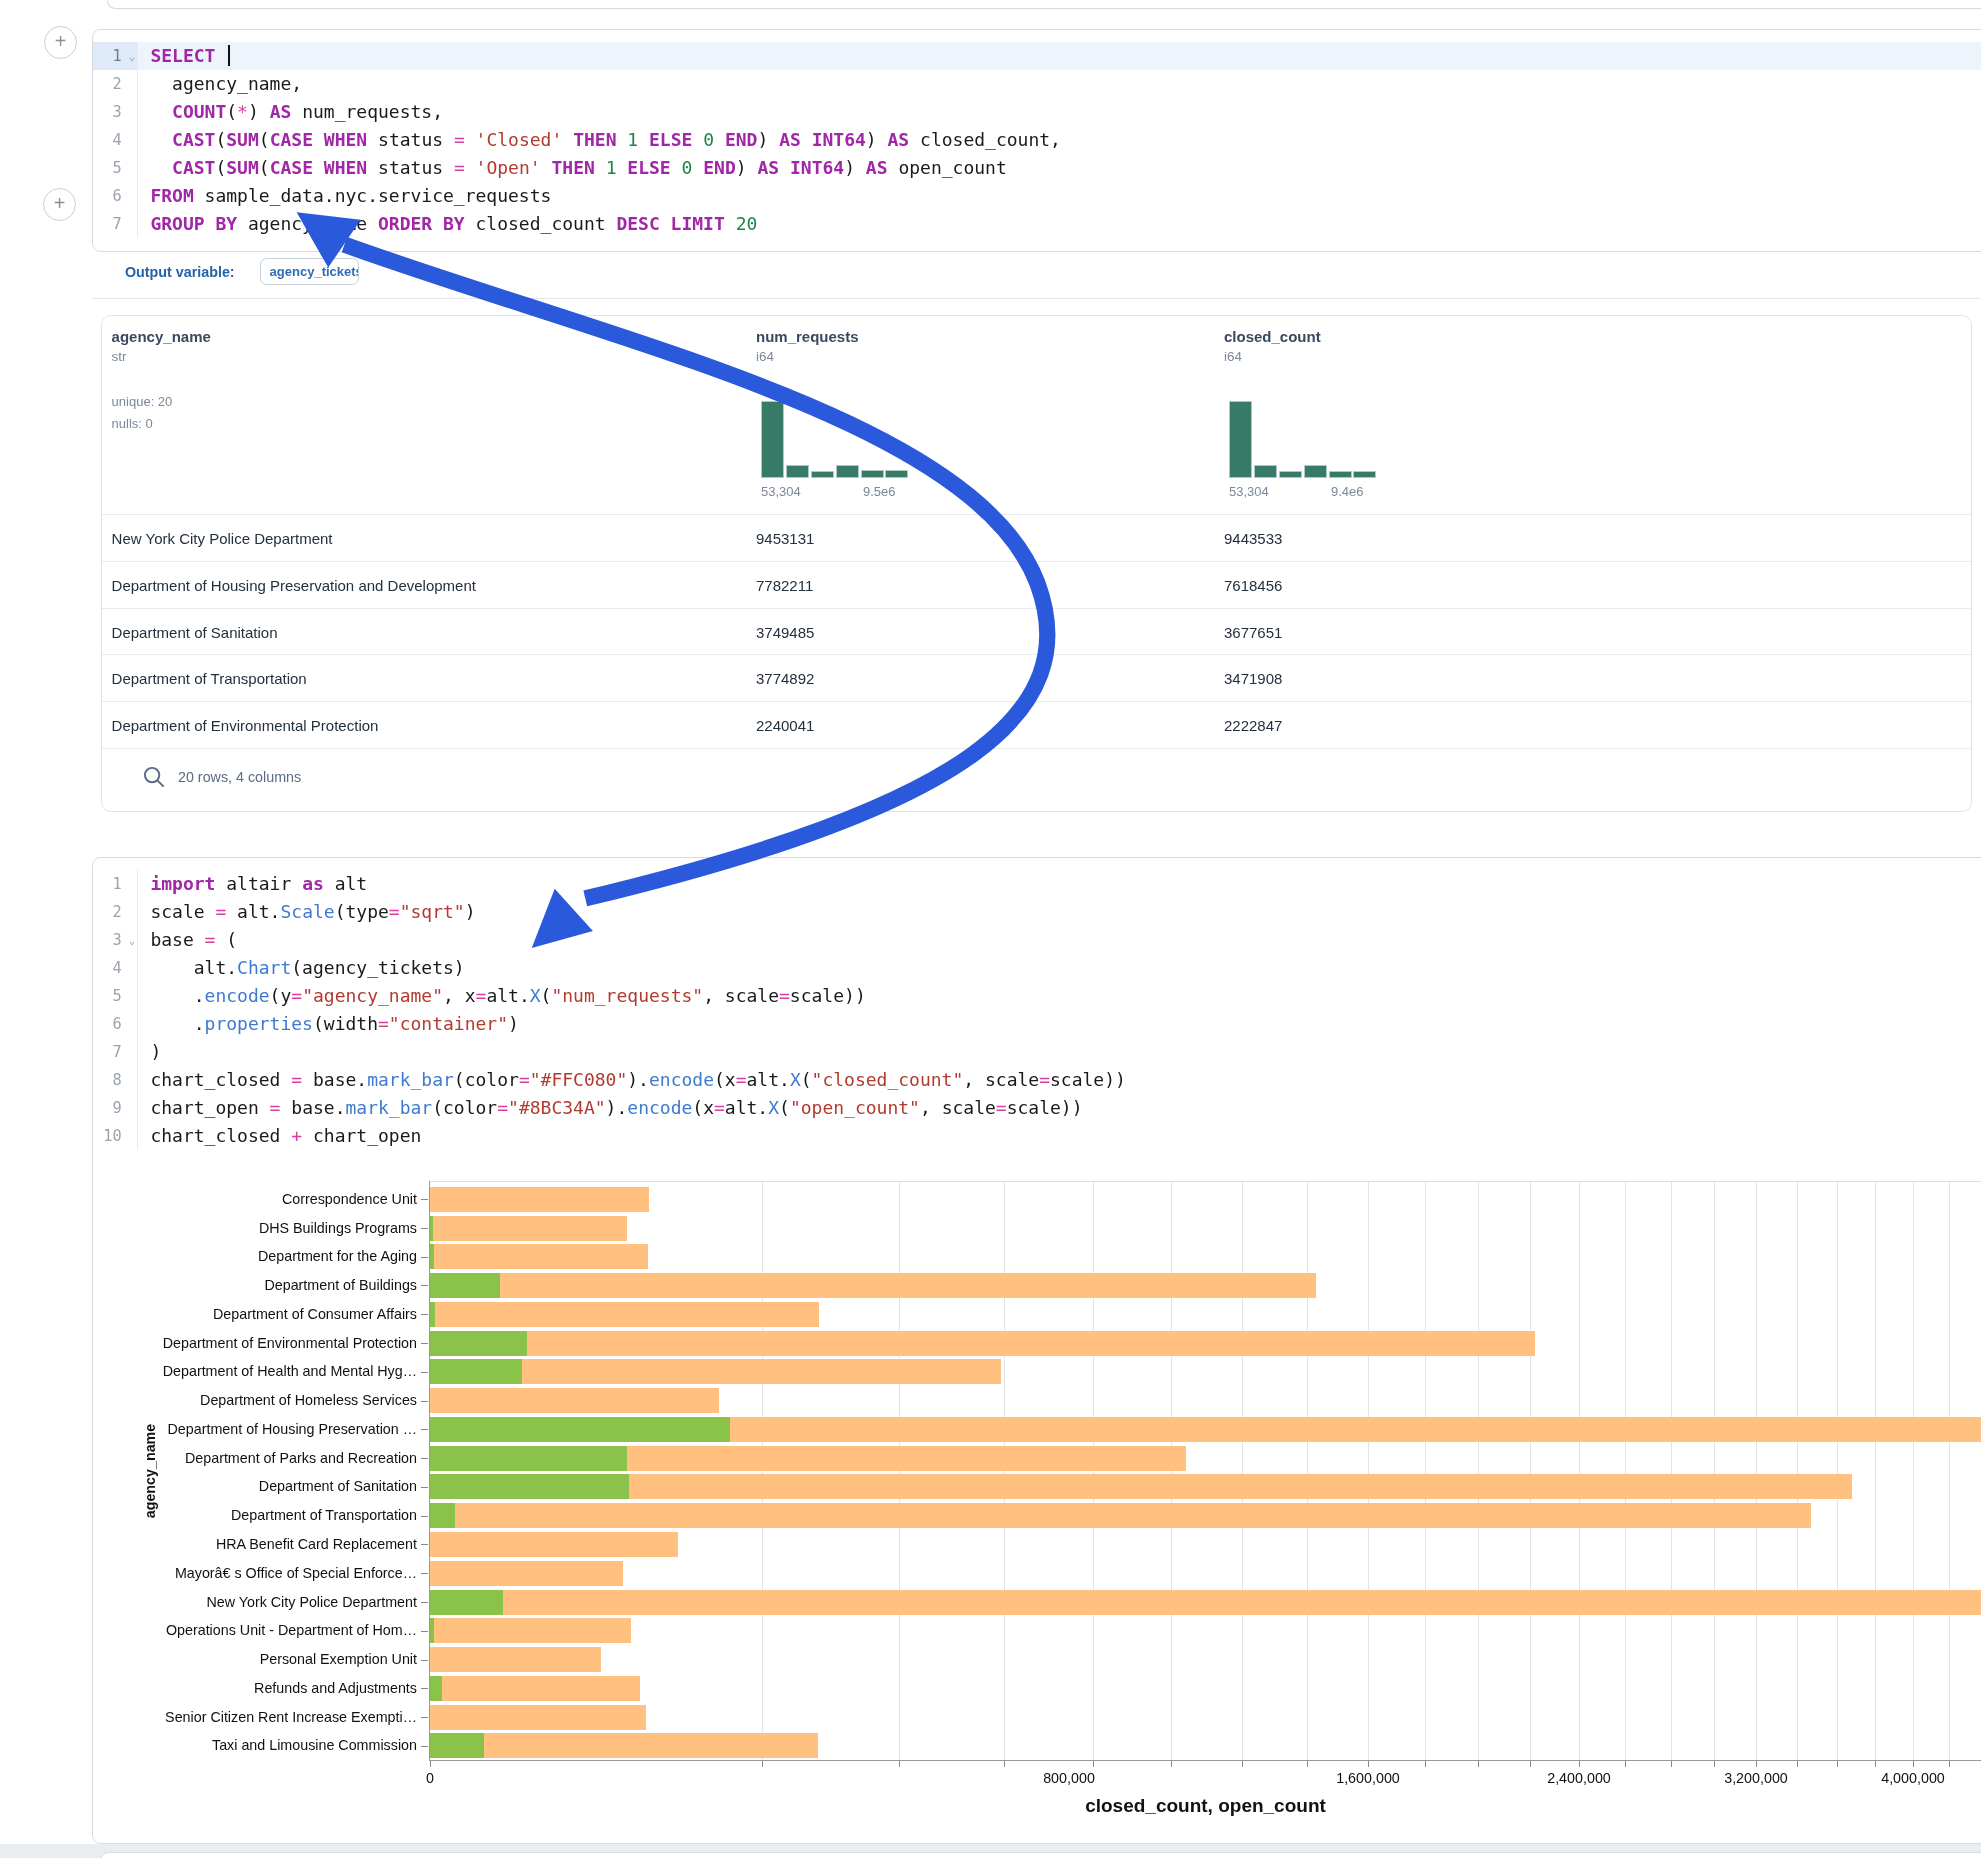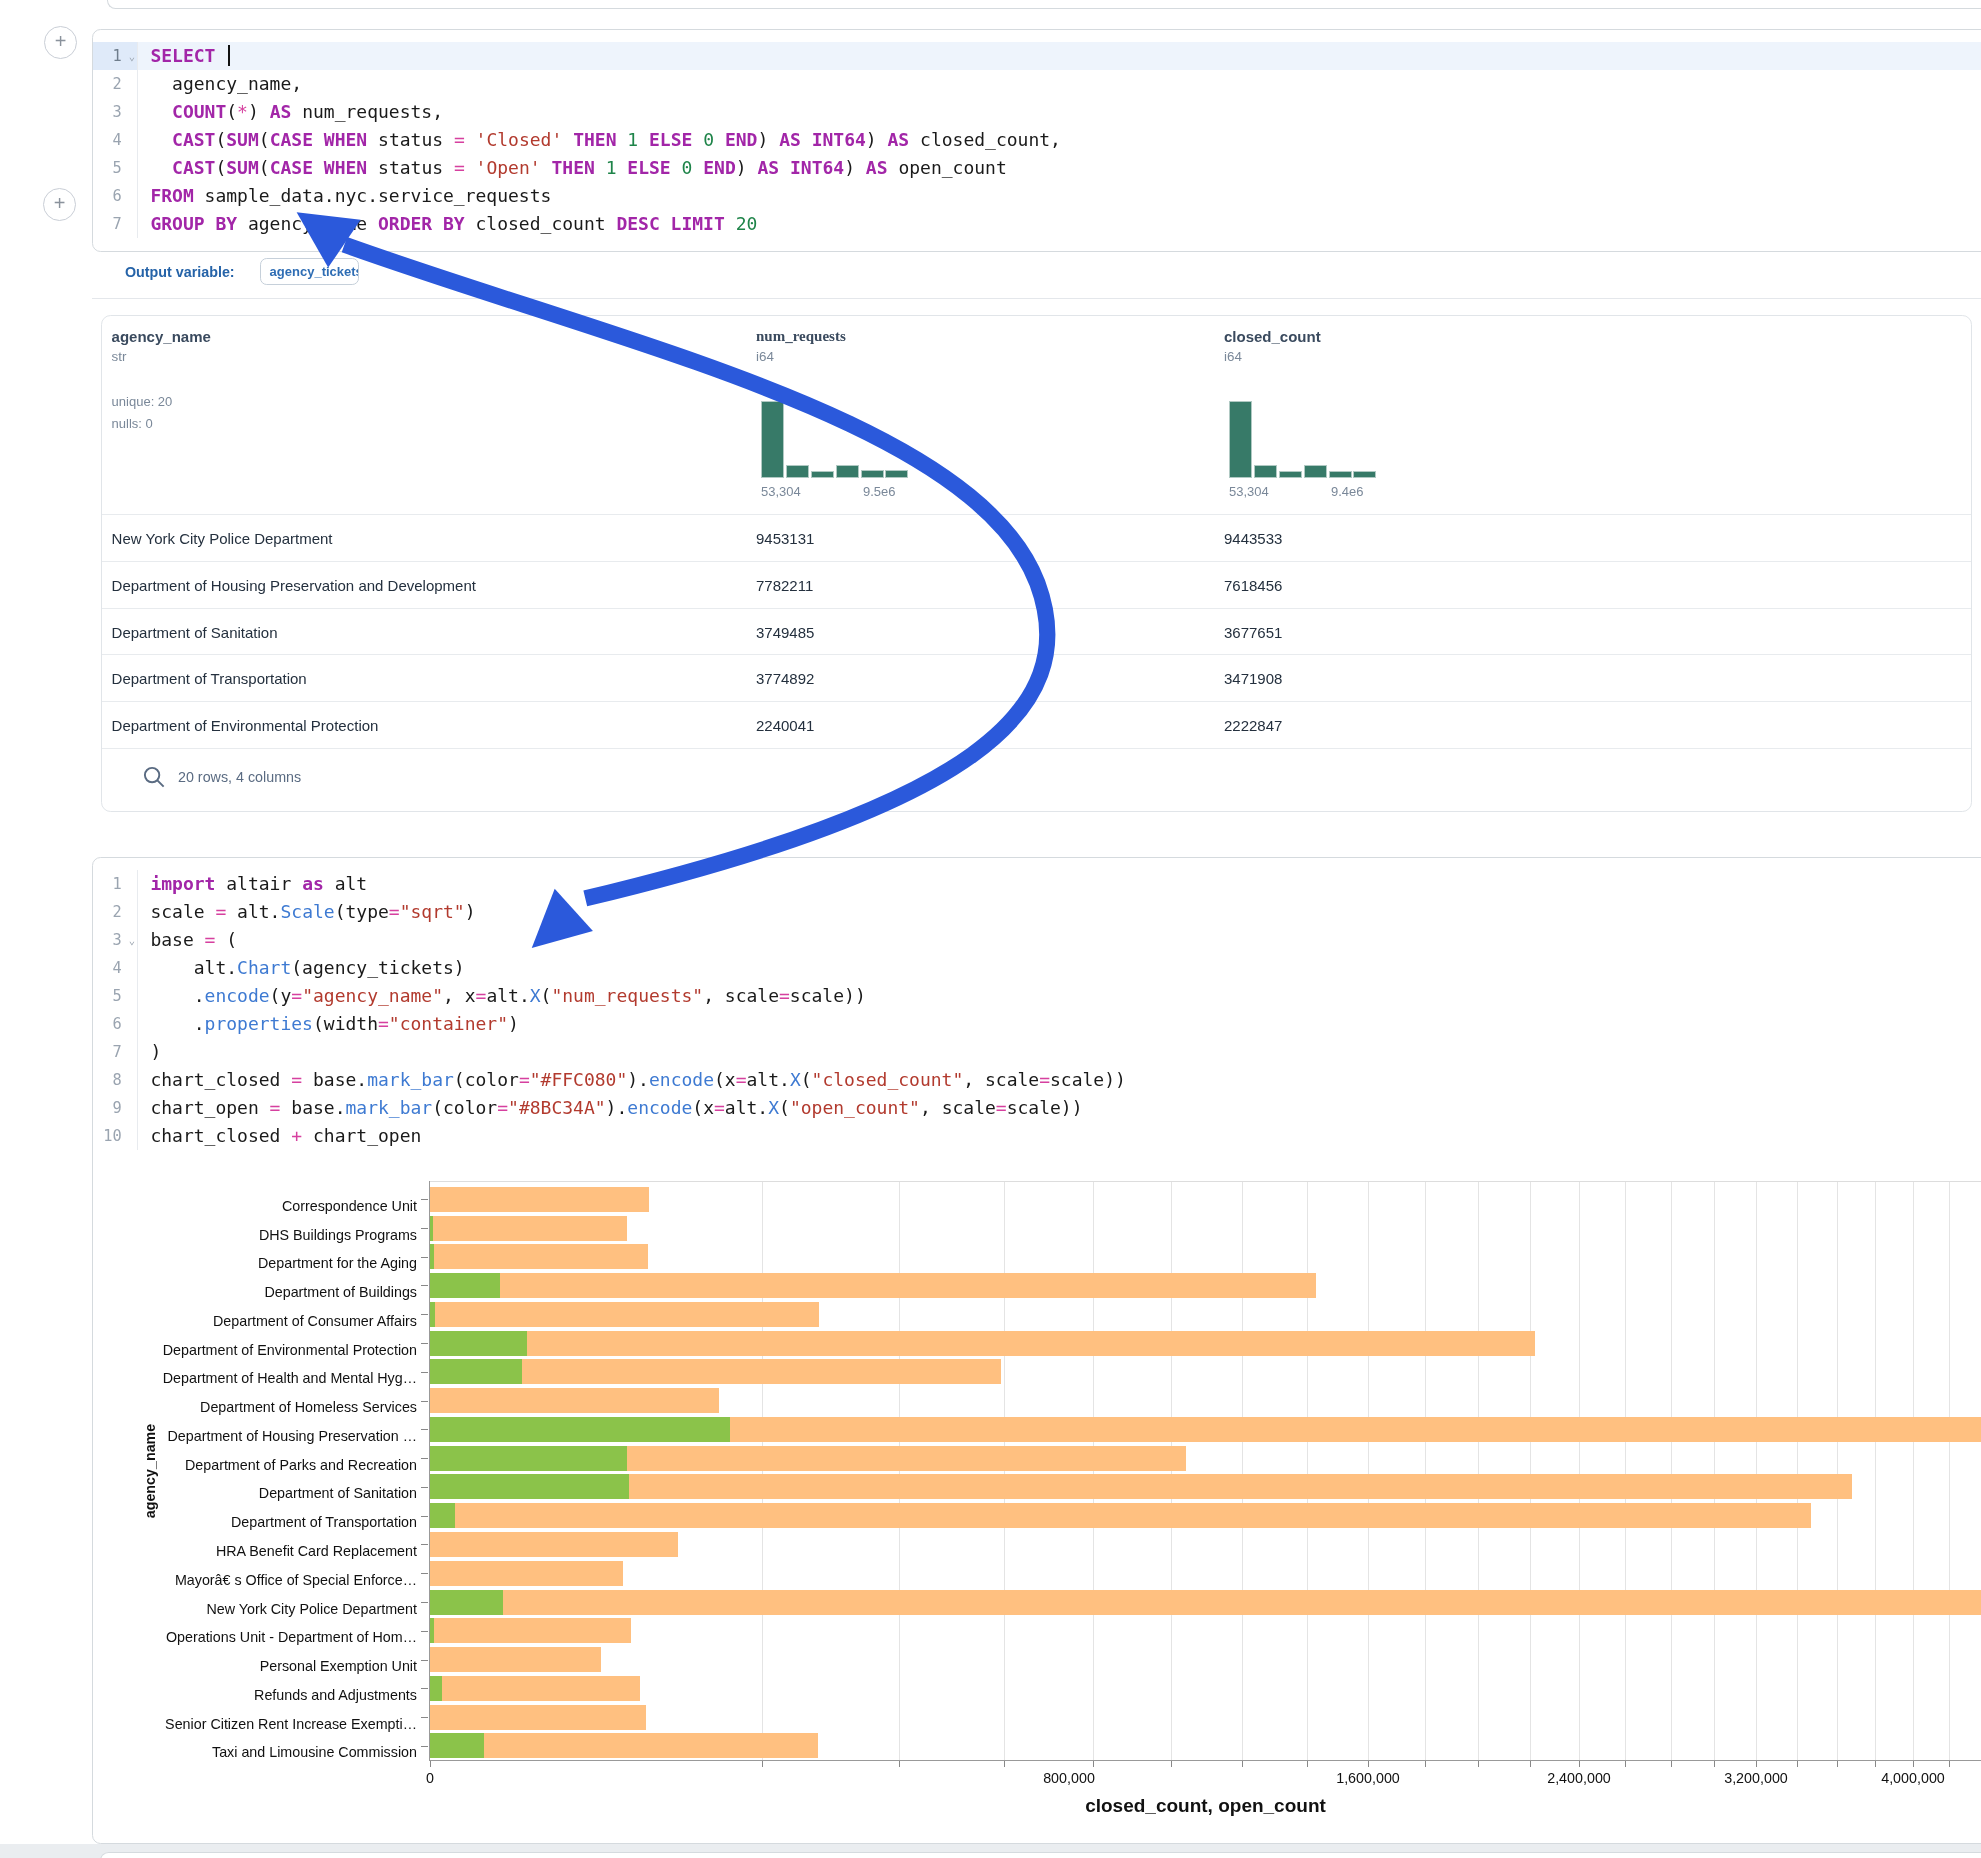--- a/index.html
+++ b/index.html
@@ -48,21 +48,21 @@
   .t-footer-text{position:absolute;left:76px;top:20px;font-size:14.3px;color:#5a6b82;}
   
   #chart{position:absolute;left:0;top:1181px;width:1982px;height:650px;}
   .grid-v{position:absolute;width:1px;background:#e4e4e4;top:0;height:579px;}
   .plot-top{position:absolute;left:430px;width:1551px;top:0;height:1px;background:#ddd;}
   .y-domain{position:absolute;left:429px;width:1px;top:0;height:580px;background:#999;}
   .x-domain{position:absolute;left:430px;width:1551px;top:579px;height:1px;background:#999;}
   #bars-clip{position:absolute;left:430px;top:0;width:1551px;height:579px;overflow:hidden;}
   .bar{position:absolute;height:25px;}
   .ylab{position:absolute;left:0;width:417px;height:25px;line-height:25px;text-align:right;
-        font-size:14.3px;color:#111;white-space:nowrap;overflow:hidden;margin-top:7px;}
+        font-size:14.3px;color:#111;white-space:nowrap;overflow:hidden;}
   .ytick{position:absolute;left:421px;width:6.7px;height:1px;background:#888;}
   .xtick{position:absolute;width:1px;height:5.7px;top:580px;background:#888;}
   .xlab{position:absolute;top:589px;transform:translateX(-50%);font-size:14.3px;color:#111;}
   .x-title{position:absolute;left:430px;width:1551px;top:614px;text-align:center;
            font-size:19px;font-weight:bold;color:#111;}
   .y-title-box{position:absolute;left:136px;top:0px;width:29px;height:579px;
                display:flex;align-items:center;justify-content:center;}
   .y-title-box span{transform:rotate(-90deg);white-space:nowrap;font-size:14.3px;font-weight:bold;color:#111;}
   
   #prev-cell-edge{position:absolute;left:107px;right:-3.8px;top:-17px;height:25px;
@@ -132,21 +132,21 @@
   <div class="outvar-label">Output variable:</div>
   <div class="outvar-chip">agency_tickets</div>
   <div class="sep" style="left:92px;right:0;top:298px;"></div>
 
   <div class="card" id="table-card">
     <div id="table-head">
         <div class="t-colname" style="left: 9.6px;">agency_name</div>
         <div class="t-coltype" style="left: 9.6px;">str</div>
         <div class="t-stat" style="left: 9.6px; top: 78px;">unique: 20</div>
         <div class="t-stat" style="left: 9.6px; top: 100px;">nulls: 0</div>
-        <div class="t-colname" style="left: 654px; font-family: Liberation Serif, serif;">num_requests</div>
+        <div class="t-colname" style="left: 654px;">num_requests</div>
         <div class="t-coltype" style="left: 654px;">i64</div>
         <div class="hist" style="left: 659px;">
           <div class="hbar" style="height: 75px; background: rgb(55, 122, 104);"></div>
           <div class="hbar" style="height: 11.5px; background: rgb(55, 122, 104);"></div>
           <div class="hbar" style="height: 4.8px; background: rgb(55, 122, 104);"></div>
           <div class="hbar" style="height: 11.5px; background: rgb(55, 122, 104);"></div>
           <div class="hbar" style="height: 5.7px; background: rgb(55, 122, 104);"></div>
           <div class="hbar" style="height: 5.7px; background: rgb(55, 122, 104);"></div>
         </div>
         <div class="hist-min" style="left: 659px;">53,304</div>

